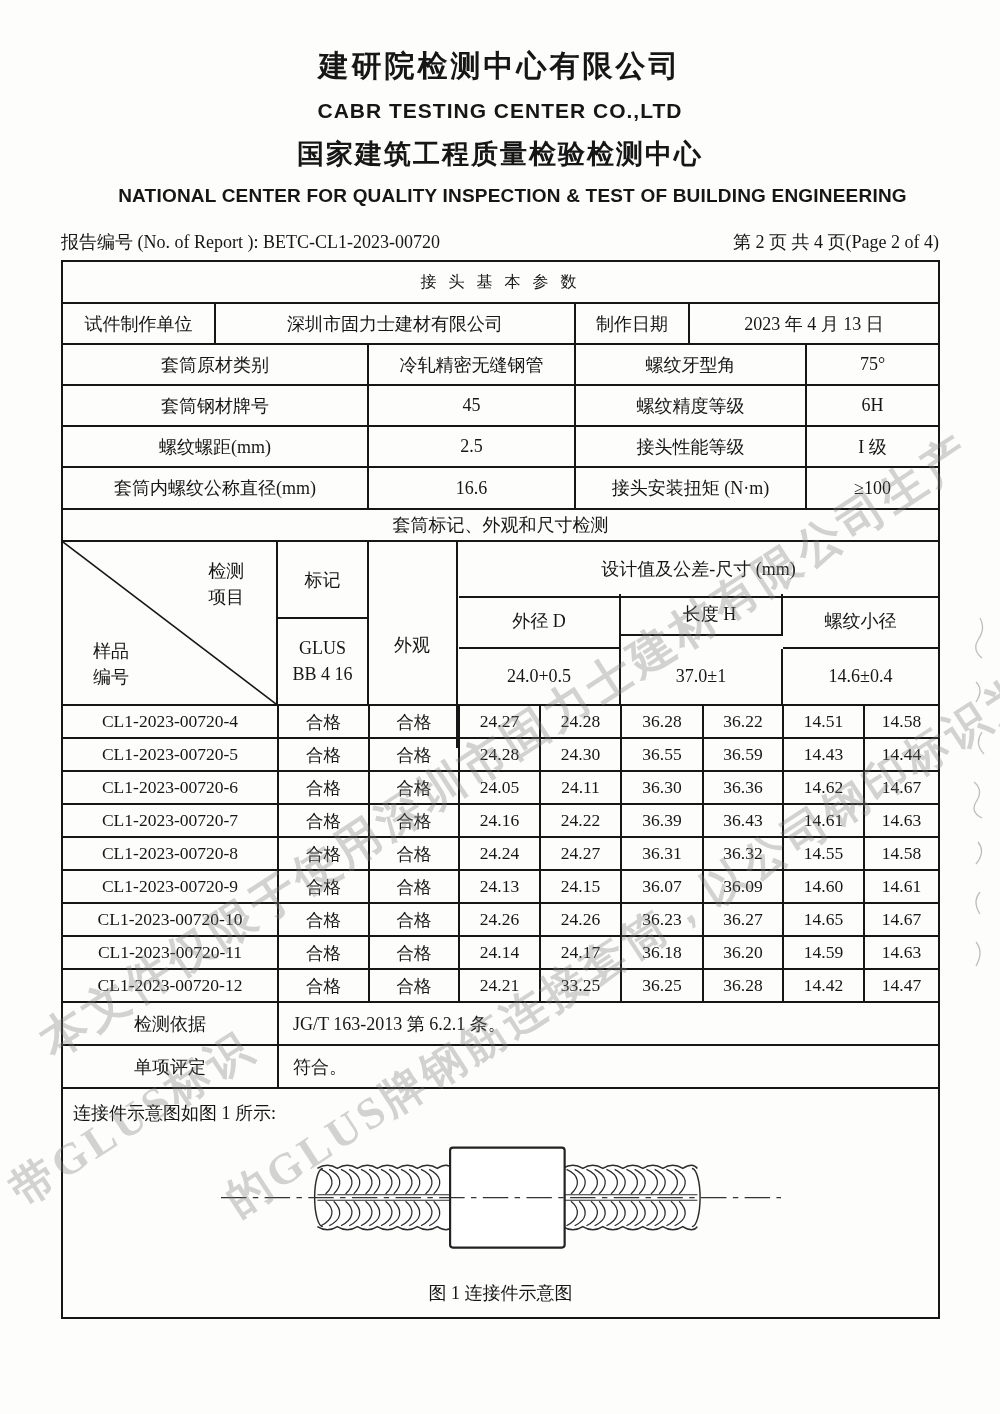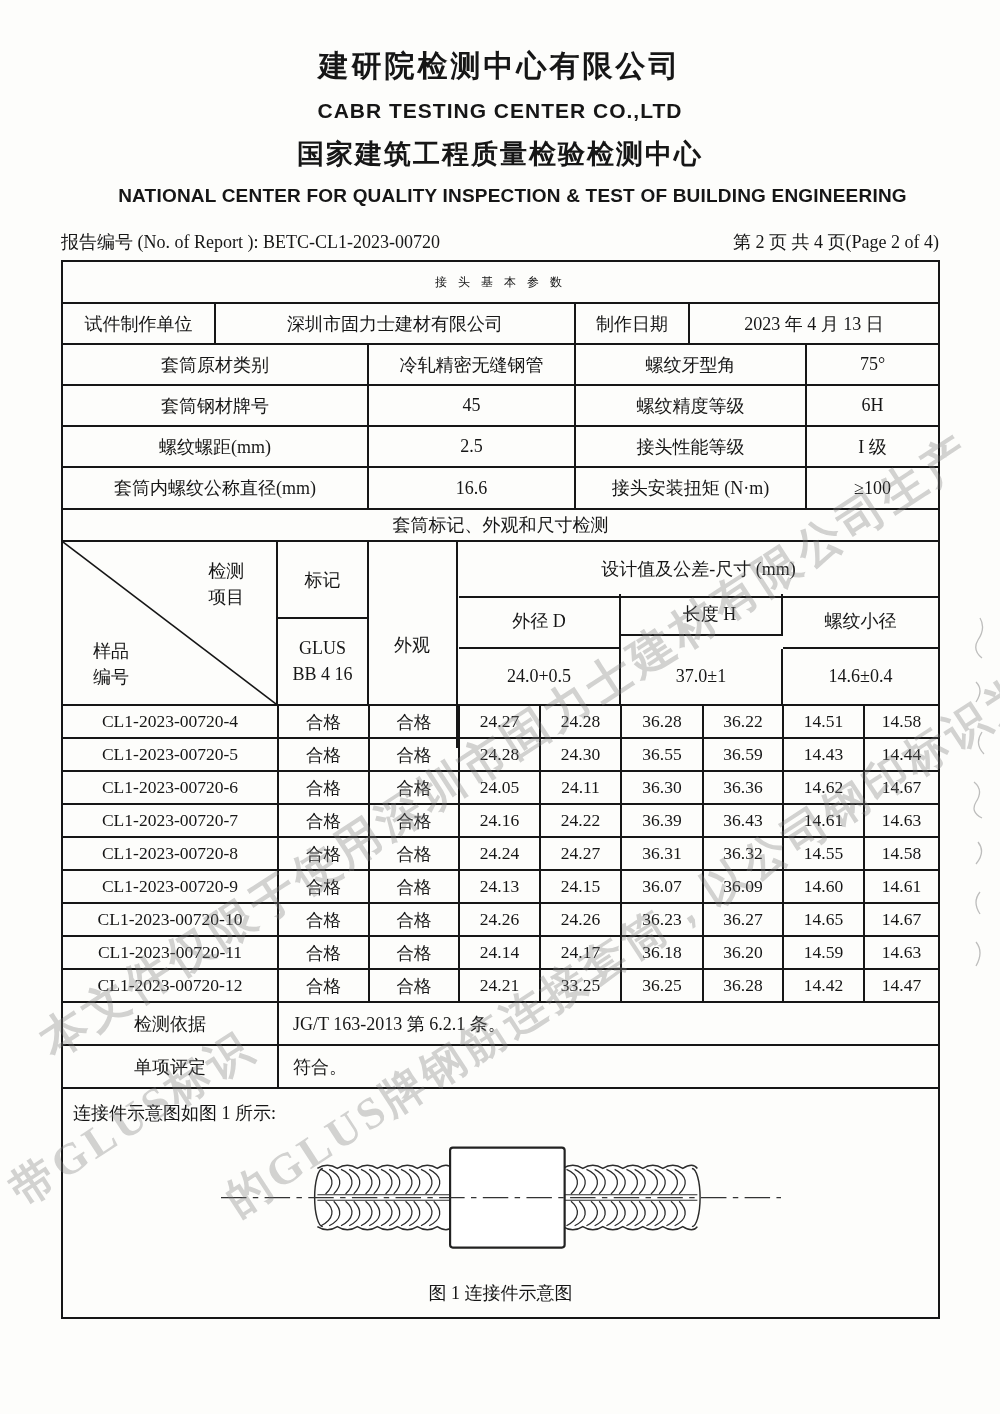--- a/index.html
+++ b/index.html
@@ -13,21 +13,21 @@
   .cn2{font-size:27px;font-weight:700;margin-top:13px;letter-spacing:2px;}
   .en2{font-family:"Liberation Sans","DejaVu Sans",sans-serif;font-size:19px;font-weight:600;margin-top:13px;letter-spacing:.2px;padding-left:25px;}
   .report-line{display:flex;justify-content:space-between;margin:23px 61px 6px;font-size:18px;}
 
   
   .main-box{position:relative;margin:0 61px;width:879px;box-sizing:border-box;
             border:2px solid #161616;z-index:1;background:transparent;}
   .main-box table{border-collapse:collapse;border-style:hidden;width:100%;table-layout:fixed;}
   .main-box td{border:2px solid #161616;text-align:center;font-size:18px;padding:0;overflow:hidden;}
 
-  .t-title td{height:40px;font-size:12px;letter-spacing:4px;}
+  .t-title td{height:40px;font-size:16px;letter-spacing:4px;}
   table.basic tr{height:41px;}
 
   .sec-title{height:30px;line-height:30px;text-align:center;font-size:18px;
              border-top:2px solid #161616;border-bottom:2px solid #161616;}
 
   
   .ins-hdr{position:relative;height:162px;border-bottom:2px solid #161616;}
   .hc{position:absolute;box-sizing:border-box;display:flex;align-items:center;justify-content:center;
       font-size:18px;text-align:center;}
   .br{border-right:2px solid #161616;}

